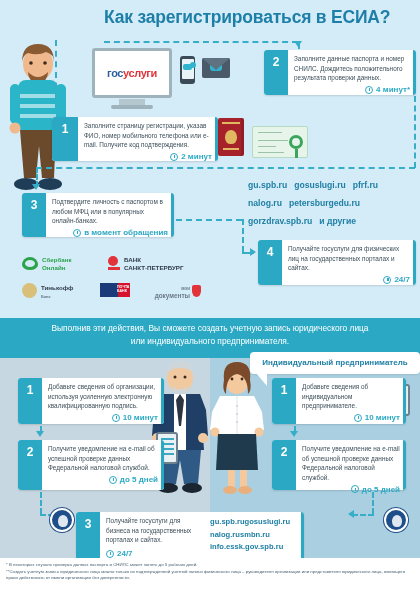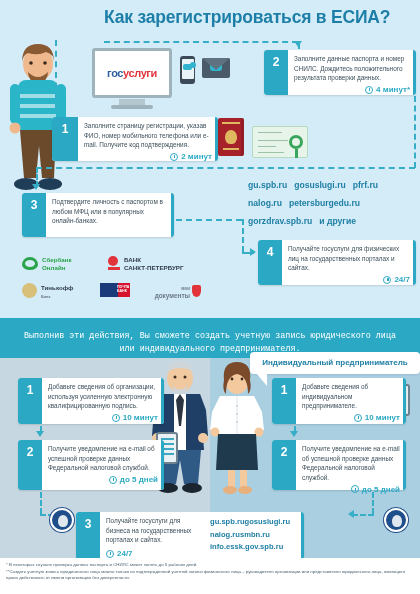--- a/index.html
+++ b/index.html
@@ -149,21 +149,21 @@
   .tink-c{position:absolute; left:0; top:0; width:15px; height:15px; background:#d8c07a; border-radius:50%;}
   .pochta-c{position:absolute; left:0; top:0; width:28px; height:14px; background:#1b3a7a;}
   .pochta-r{position:absolute; right:0; top:0; width:12px; height:14px; background:#d6132c;}
   .moi-c{position:absolute; right:-2px; top:0px; width:9px; height:12px; background:#e2333a;
     border-radius:2px 2px 50% 50%;}
 
   
   .banner{
     position:absolute; left:0; top:318px; width:420px; height:40px;
     background:#2ba9c4; color:#ffffff; text-align:center;
-    font-size:8.4px; line-height:1.6; padding:12px 14px;font-family:Liberation Mono, monospace;
+    font-size:8.4px; line-height:1.6; padding:4px 14px;
   }
 
   
   .bot-left{ position:absolute; left:0; top:358px; width:210px; height:200px; background:#c7d7e1; }
   .bot-right{ position:absolute; left:210px; top:358px; width:210px; height:200px; background:#a9cfe1; }
   .bot-strip-l{ position:absolute; left:0; top:498px; width:210px; height:60px; background:#c7d7e1;}
   .bot-strip-r{ position:absolute; left:210px; top:498px; width:210px; height:60px; background:#a9cfe1;}
   .footnotes{ position:absolute; left:0; top:558px; width:420px; height:36px; background:#ffffff;
     padding:4px 6px; }
   .fn{ font-size:4.4px; line-height:1.5; color:#4a6273; }
@@ -311,20 +311,24 @@
       </div>
       <div class="card-edge"></div>
     </div>
 
     <div class="card" id="card3">
       <div class="card-num">
           <span>3</span>
         </div>
       <div class="card-body">
         <div class="card-text">Подтвердите личность с паспортом в любом МФЦ или в популярных онлайн-банках.</div>
+        <div class="card-time">
+          <span class="clk"></span>
+          <span>в момент обращения</span>
+        </div>
       </div>
       <div class="card-edge"></div>
     </div>
 
     <div class="card" id="card4">
       <div class="card-num">
           <span>4</span>
         </div>
       <div class="card-body">
         <div class="card-text">Получайте госуслуги для физических лиц на государственных порталах и сайтах.</div>

